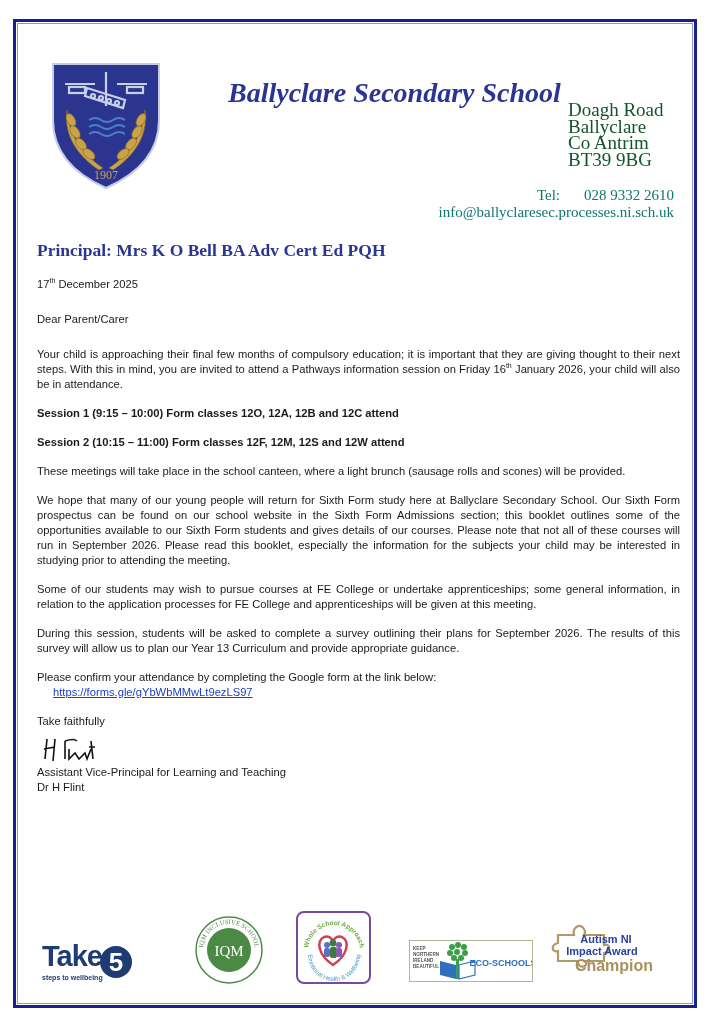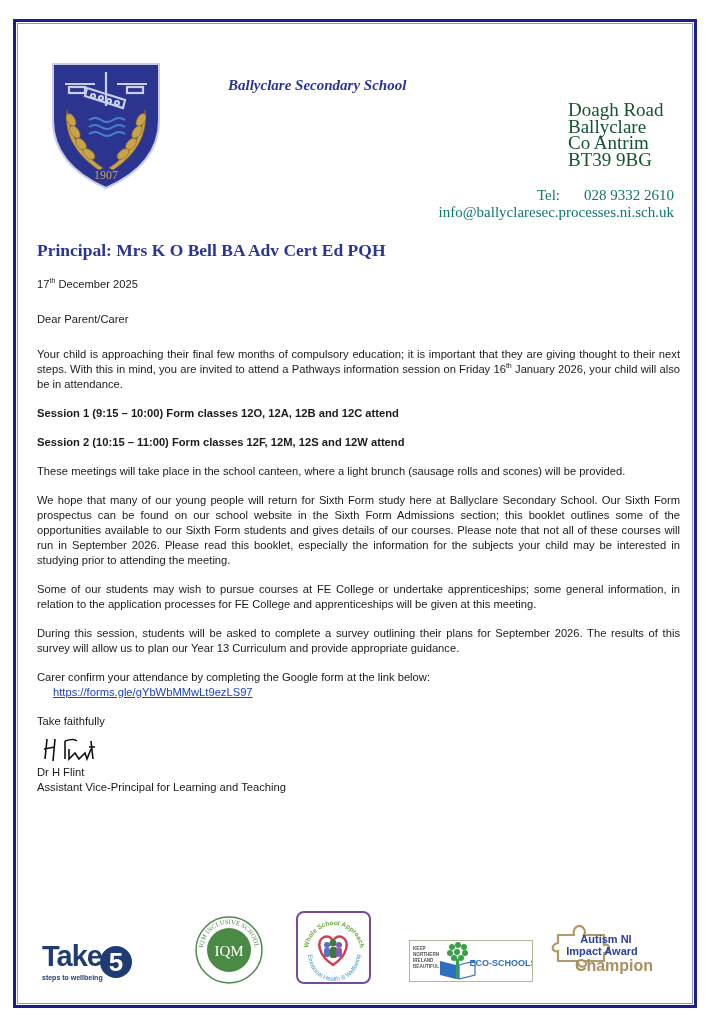--- a/index.html
+++ b/index.html
@@ -2,21 +2,21 @@
 <html><head>
 <meta charset="utf-8">
 <style>
   html, body { margin: 0; padding: 0; background: #ffffff; }
   body { width: 712px; height: 1024px; position: relative; overflow: hidden; font-family: "Liberation Sans", "DejaVu Sans", sans-serif; }
   .frame-outer { position: absolute; left: 13px; top: 19px; width: 684px; height: 989px; border: 3px solid #1b1f8a; box-sizing: border-box; }
   .frame-inner { position: absolute; left: 17px; top: 23px; width: 676px; height: 981px; border: 1px solid #8c92d6; box-sizing: border-box; }
 
   .crest { position: absolute; left: 47px; top: 58px; width: 118px; height: 134px; }
 
-  .school-name { position: absolute; left: 228px; top: 77px; font-family: "Liberation Serif", "DejaVu Serif", serif; font-style: italic; font-weight: bold; font-size: 15px; color: #2a3593; }
+  .school-name { position: absolute; left: 228px; top: 77px; font-family: "Liberation Serif", "DejaVu Serif", serif; font-style: italic; font-weight: bold; font-size: 28px; color: #2a3593; }
 
   .address { position: absolute; left: 568px; top: 102px; font-family: "Liberation Serif", "DejaVu Serif", serif; font-size: 19px; color: #14532d; line-height: 16.5px; }
   .contact { position: absolute; right: 38px; top: 187px; text-align: right; font-family: "Liberation Serif", "DejaVu Serif", serif; font-size: 15px; color: #0f766e; line-height: 17px; }
   .contact .tel-label { margin-right: 24px; }
 
   .principal { position: absolute; left: 37px; top: 240px; font-family: "Liberation Serif", "DejaVu Serif", serif; font-weight: bold; font-size: 17.5px; color: #2a3593; }
 
   .body { position: absolute; left: 37px; top: 277px; width: 643px; font-family: "Liberation Sans", "DejaVu Sans", sans-serif; font-size: 11.2px; color: #1a1a1a; line-height: 15px; }
   .body p { margin: 0 0 14px 0; text-align: justify; }
   .body p.left { text-align: left; }
@@ -99,32 +99,32 @@
   <p class="left"><span>17</span><sup>th</sup><span> December 2025</span></p>
   <p class="left" style="margin-top:20px">Dear Parent/Carer</p>
   <p style="margin-top:20px"><span>Your child is approaching their final few months of compulsory education; it is important that they are giving thought to their next steps. With this in mind, you are invited to attend a Pathways information session on Friday 16</span><sup>th</sup><span> January 2026, your child will also be in attendance.</span></p>
   <p class="left bold">Session 1 (9:15 – 10:00) Form classes  12O, 12A, 12B and 12C attend</p>
   <p class="left bold">Session 2 (10:15 – 11:00) Form classes 12F, 12M, 12S and 12W attend</p>
   <p class="left">These meetings will take place in the school canteen, where a light brunch (sausage rolls and scones) will be provided.</p>
   <p>We hope that many of our young people will return for Sixth Form study here at Ballyclare Secondary School. Our Sixth Form prospectus can be found on our school website in the Sixth Form Admissions section; this booklet outlines some of the opportunities available to our Sixth Form students and gives details of our courses. Please note that not all of these courses will run in September 2026. Please read this booklet, especially the information for the subjects your child may be interested in studying prior to attending the meeting.</p>
   <p>Some of our students may wish to pursue courses at FE College or undertake apprenticeships; some general information, in relation to the application processes for FE College and apprenticeships will be given at this meeting.</p>
   <p>During this session, students will be asked to complete a survey outlining their plans for September 2026. The results of this survey will allow us to plan our Year 13 Curriculum and provide appropriate guidance.</p>
   <p class="left" style="margin-bottom:14px">
-    <span>Carer confirm your attendance by completing the Google form at the link below:</span><br>
+    <span>Please confirm your attendance by completing the Google form at the link below:</span><br>
     <a href="#">https://forms.gle/gYbWbMMwLt9ezLS97</a>
   </p>
   <div>Take faithfully</div>
   <div class="signature">
     <svg width="80" height="28" viewBox="0 0 80 28">
       <path d="M6 4 L4 24 M3 14 L14 12 M14 4 L12 26" stroke="#111" stroke-width="1.6" fill="none"></path>
       <path d="M24 6 L24 24 M24 6 C30 4 34 4 36 6 M28 14 L28 24 L34 18 L38 24 L44 18 L46 24 L50 14 M48 12 L54 12 M50 6 L52 24" stroke="#111" stroke-width="1.6" fill="none"></path>
     </svg>
   </div>
+  <div>Assistant Vice-Principal for Learning and Teaching</div>
   <div>Dr H Flint</div>
-  <div>Assistant Vice-Principal for Learning and Teaching</div>
 </div>
 
 <div class="logos">
   <div class="logo take5">
     <span class="t-main">Take</span><span class="t-five">5</span>
     <div class="t-sub">steps to wellbeing</div>
   </div>
 
   <div class="logo iqm">
     <svg width="70" height="70" viewBox="0 0 70 70">

